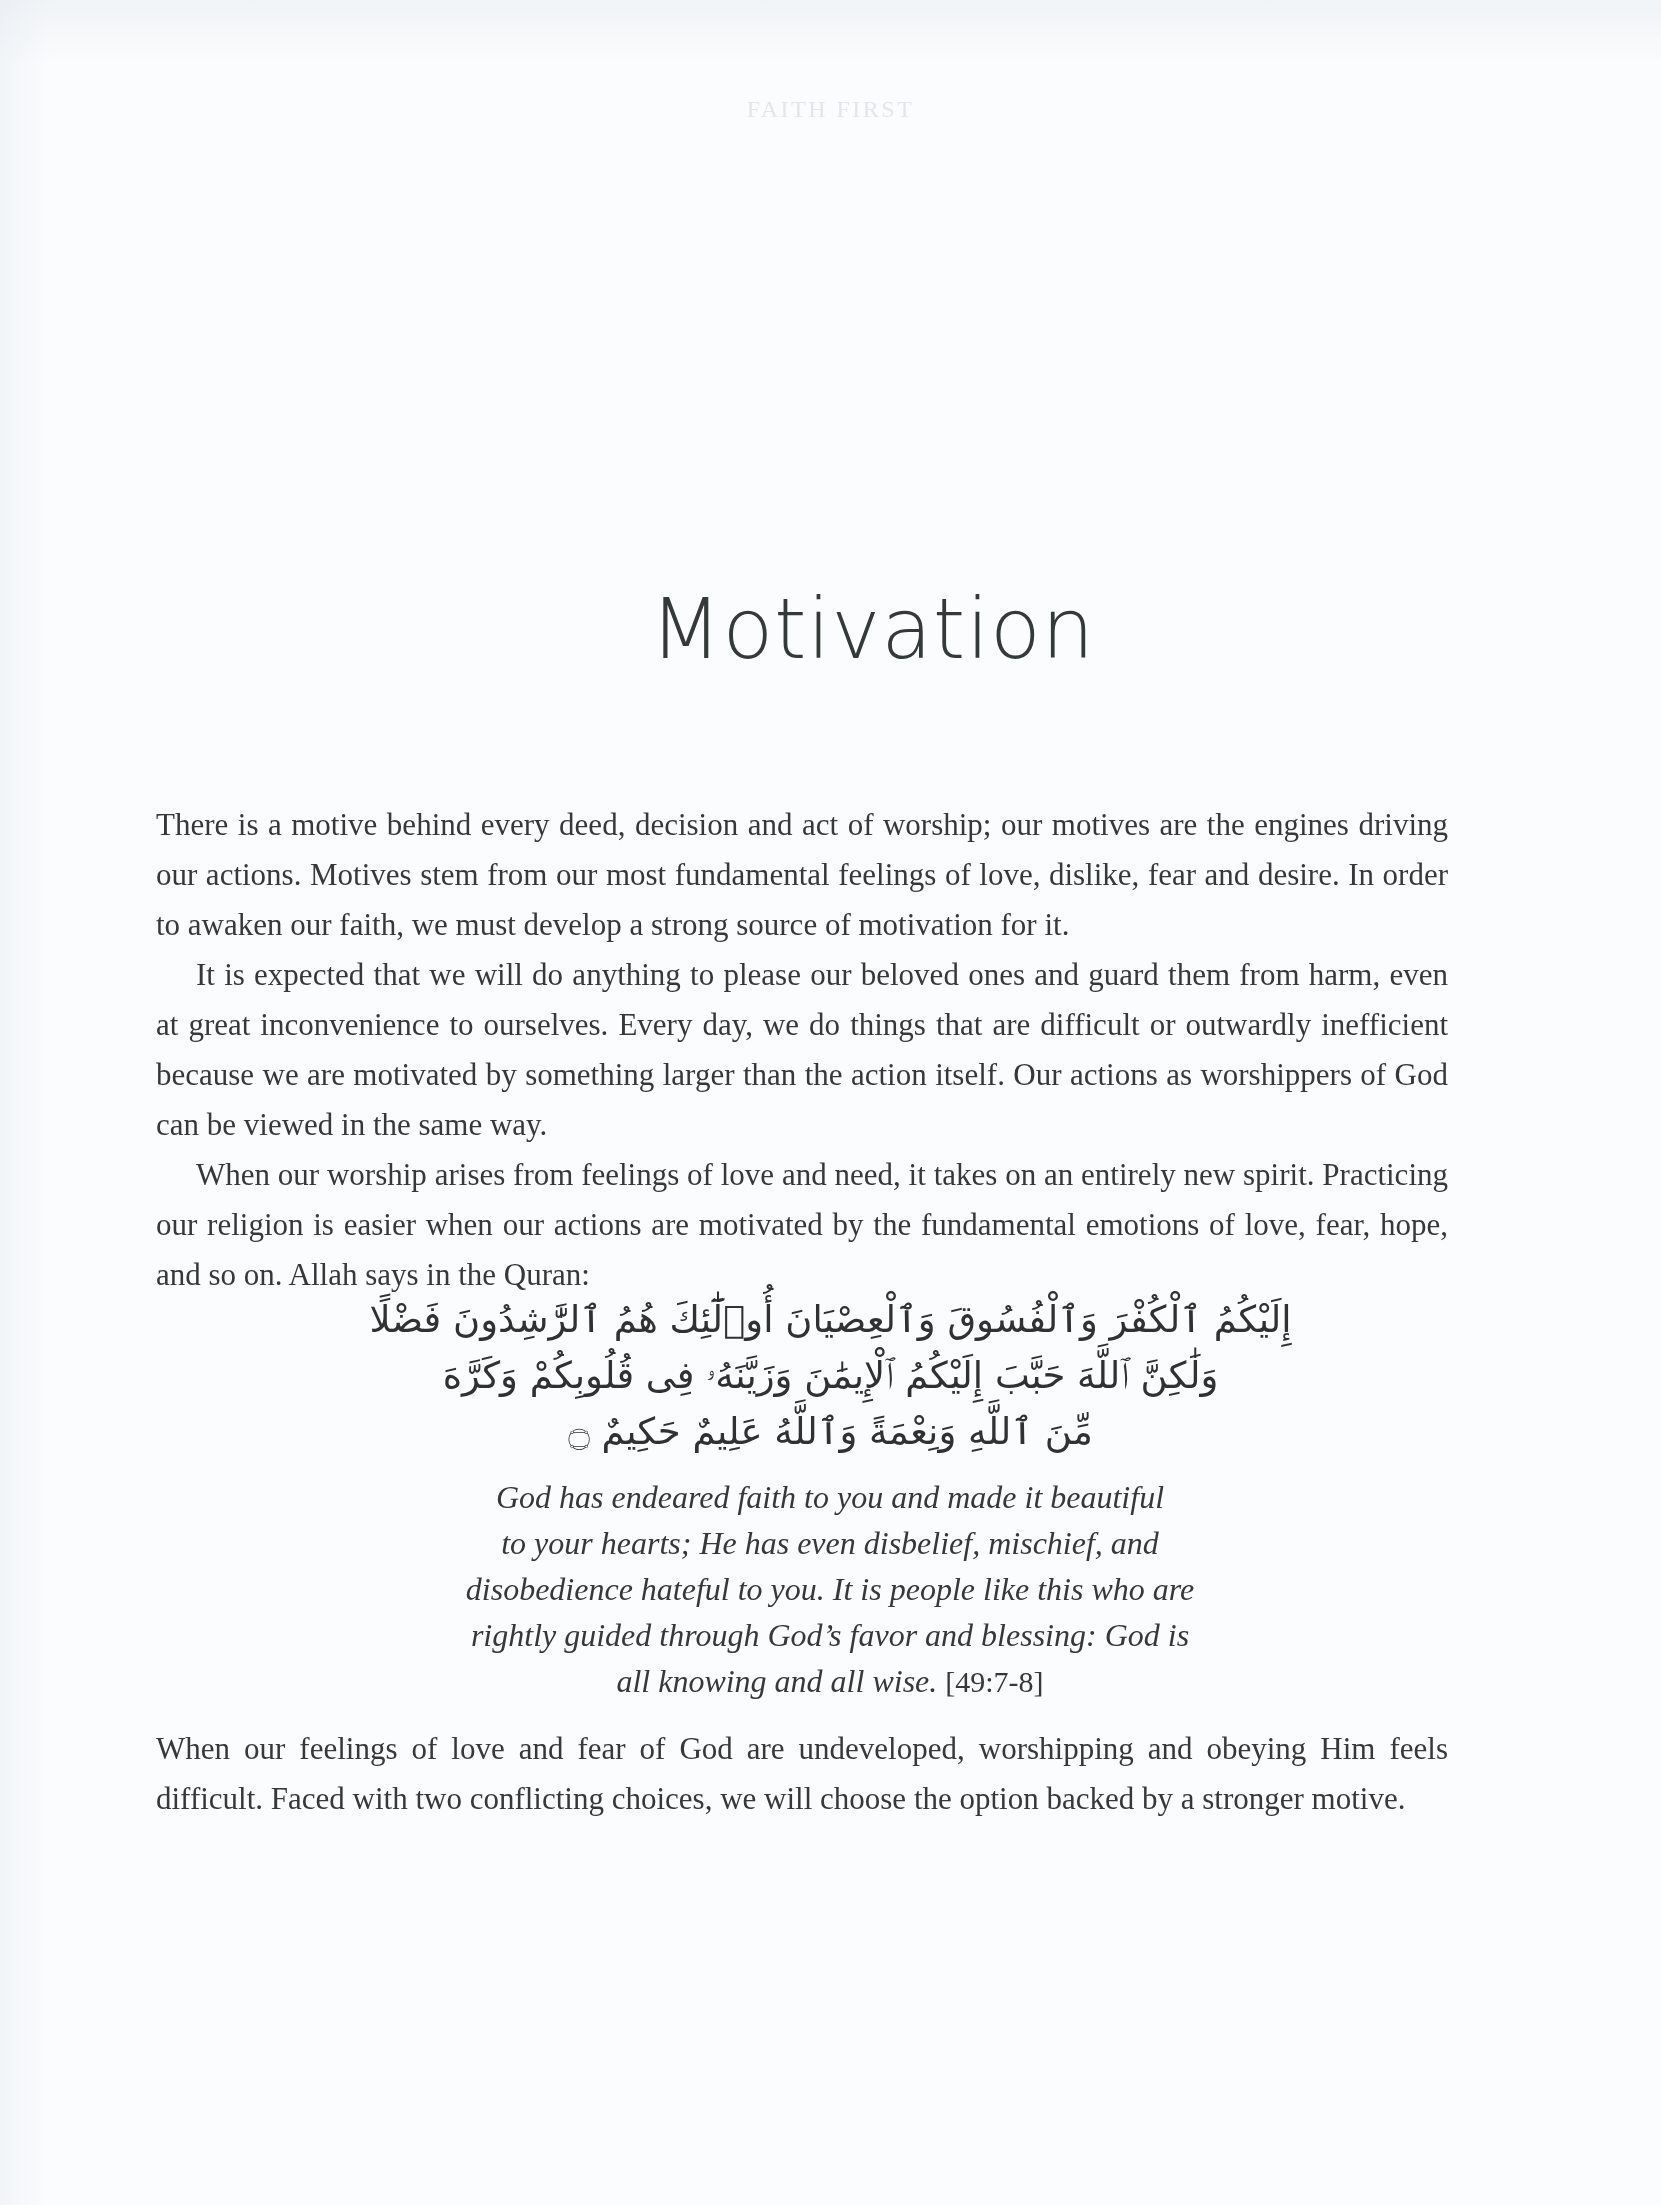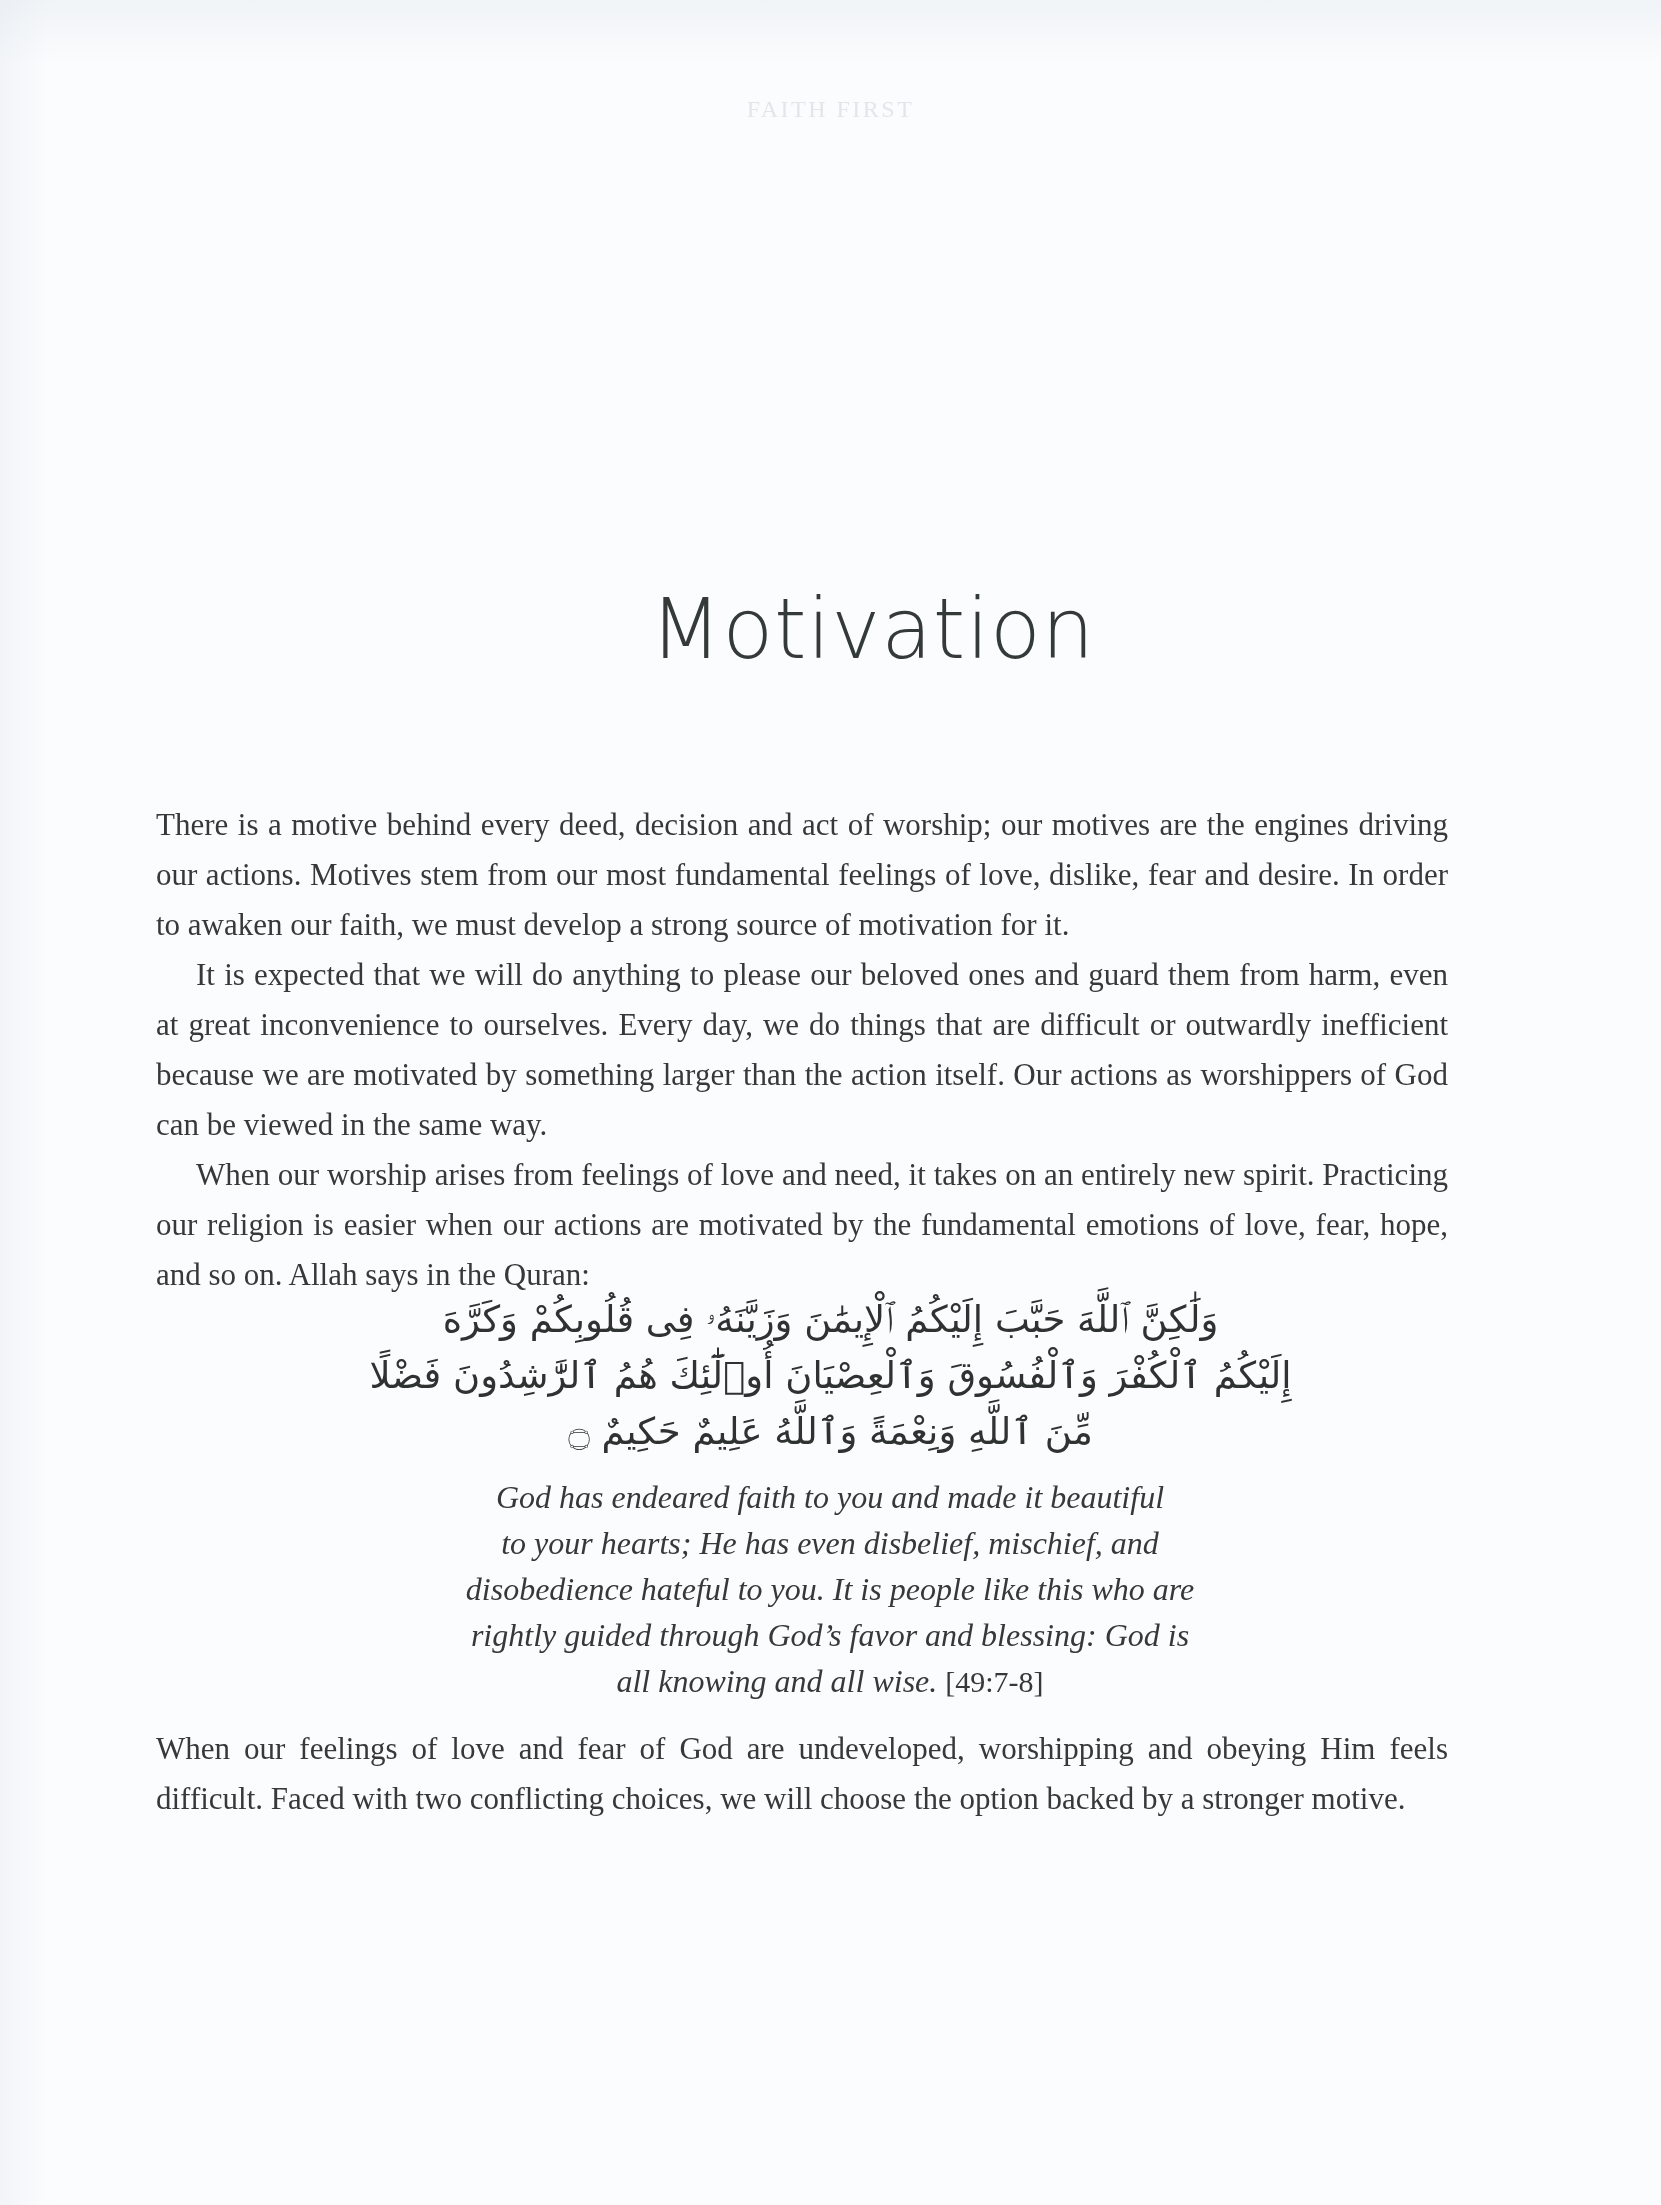--- a/index.html
+++ b/index.html
@@ -96,22 +96,22 @@
 
   <h1 class="title" style="margin:0;padding-left:42px;">Motivation</h1>
 
   <div class="body-text block1">
     <p>There is a motive behind every deed, decision and act of worship; our motives are the engines driving our actions. Motives stem from our most fundamental feelings of love, dislike, fear and desire. In order to awaken our faith, we must develop a strong source of motivation for it.</p>
     <p class="indent">It is expected that we will do anything to please our beloved ones and guard them from harm, even at great inconvenience to ourselves. Every day, we do things that are difficult or outwardly inefficient because we are motivated by something larger than the action itself. Our actions as worshippers of God can be viewed in the same way.</p>
     <p class="indent">When our worship arises from feelings of love and need, it takes on an entirely new spirit. Practicing our religion is easier when our actions are motivated by the fundamental emotions of love, fear, hope, and so on. Allah says in the Quran:</p>
   </div>
 
   <div class="arabic" lang="ar">
+    <div>إِلَيْكُمُ ٱلْكُفْرَ وَٱلْفُسُوقَ وَٱلْعِصْيَانَ أُو۟لَٰٓئِكَ هُمُ ٱلرَّٰشِدُونَ فَضْلًا</div>
     <div>وَلَٰكِنَّ ٱللَّهَ حَبَّبَ إِلَيْكُمُ ٱلْإِيمَٰنَ وَزَيَّنَهُۥ فِى قُلُوبِكُمْ وَكَرَّهَ</div>
-    <div>إِلَيْكُمُ ٱلْكُفْرَ وَٱلْفُسُوقَ وَٱلْعِصْيَانَ أُو۟لَٰٓئِكَ هُمُ ٱلرَّٰشِدُونَ فَضْلًا</div>
     <div>مِّنَ ٱللَّهِ وَنِعْمَةً وَٱللَّهُ عَلِيمٌ حَكِيمٌ ۝</div>
   </div>
 
   <div class="translation">
     <div>God has endeared faith to you and made it beautiful</div>
     <div>to your hearts; He has even disbelief, mischief, and</div>
     <div>disobedience hateful to you. It is people like this who are</div>
     <div>rightly guided through God’s favor and blessing: God is</div>
     <div><span>all knowing and all wise.</span> <span class="ref">[49:7-8]</span></div>
   </div>

